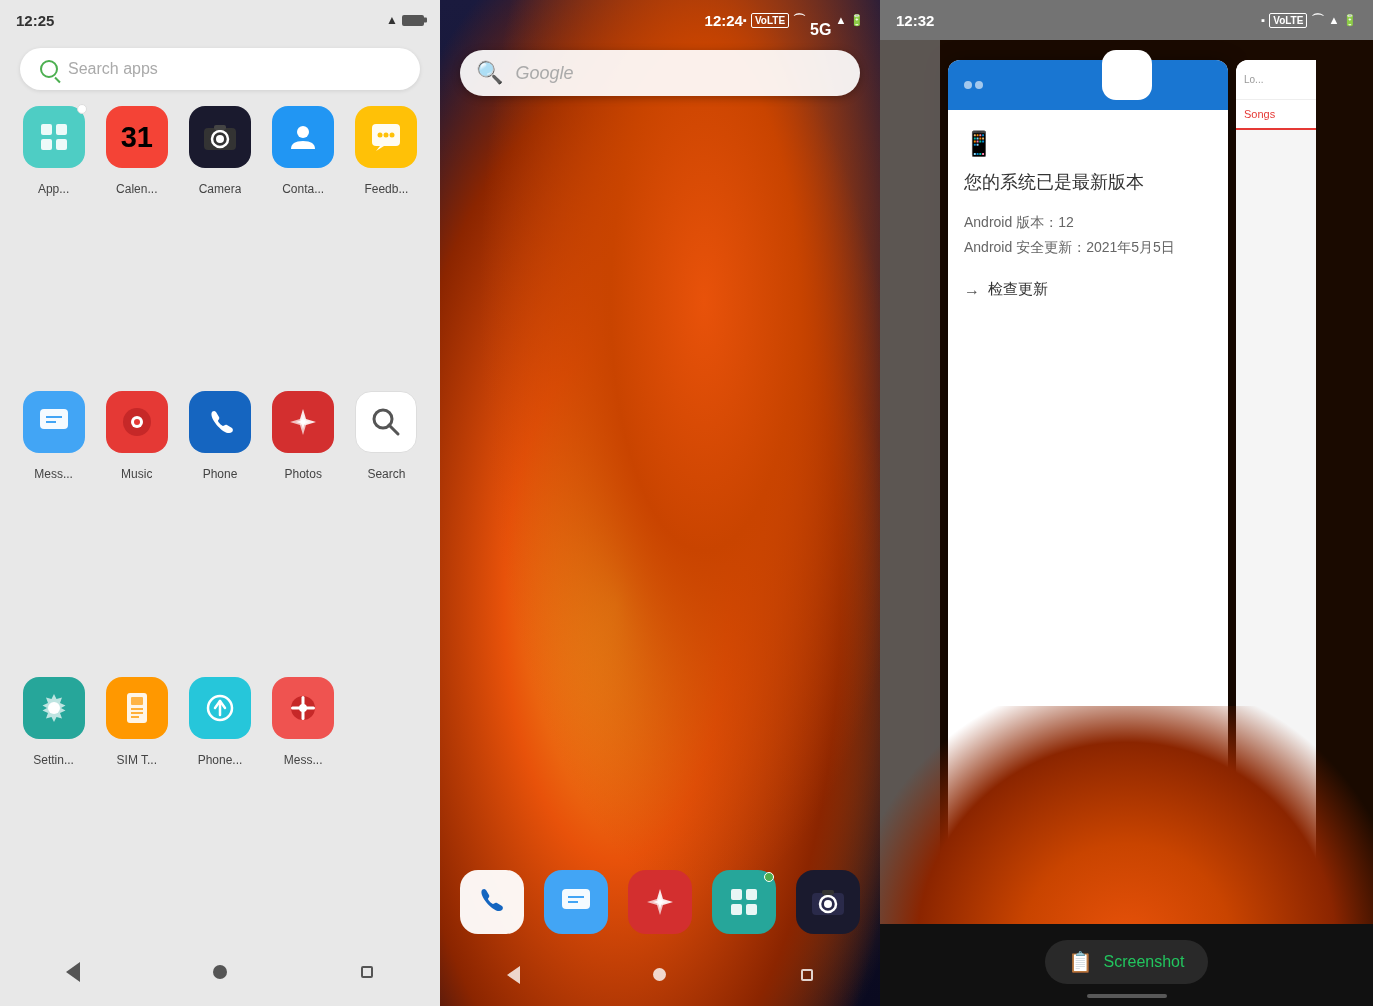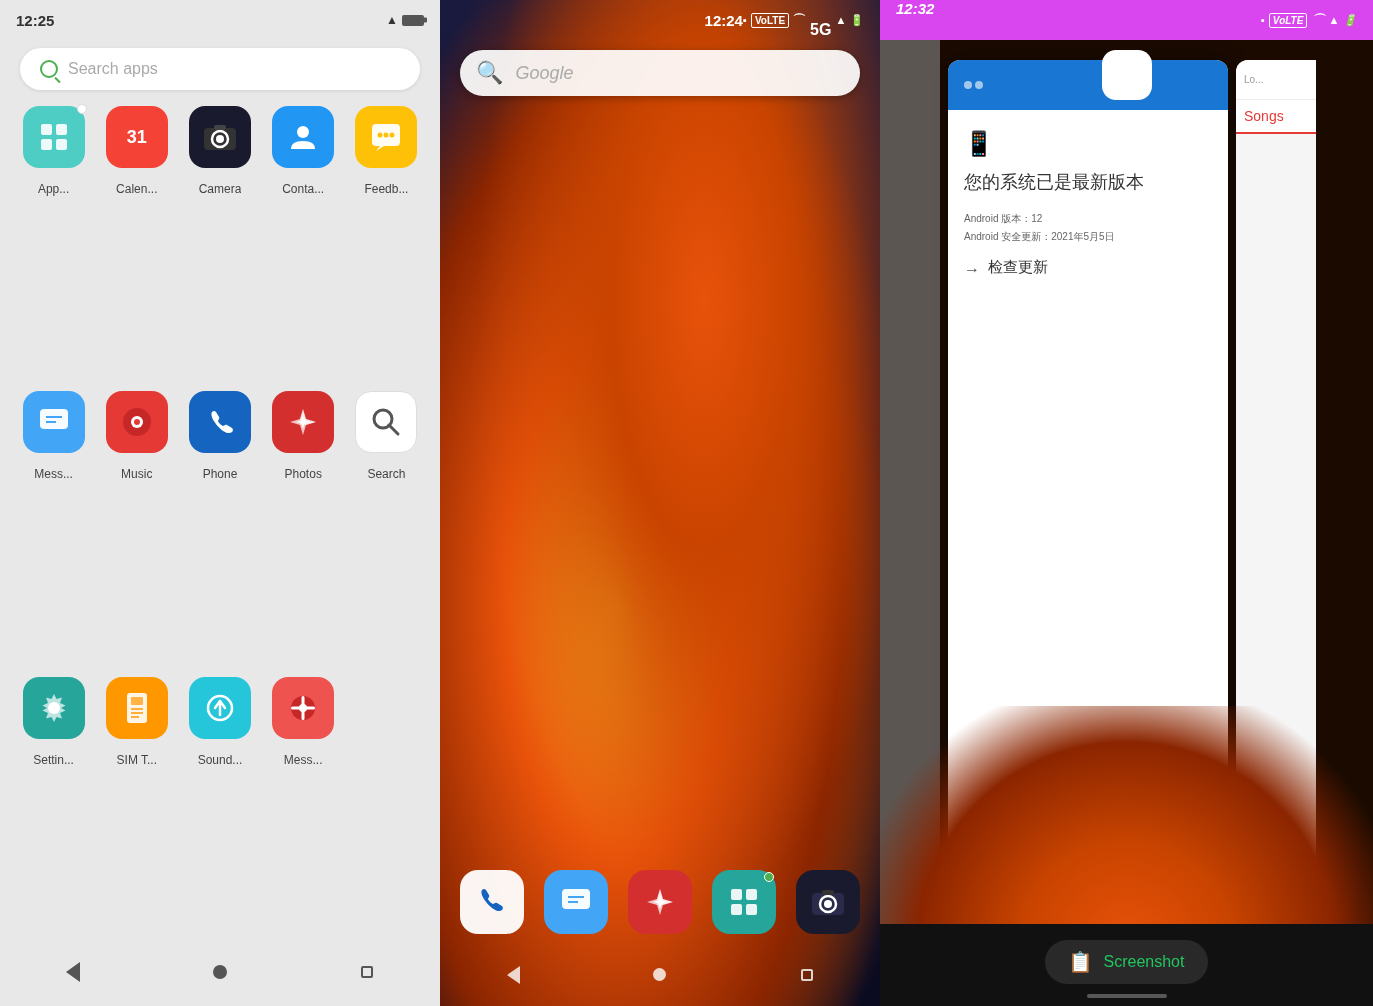--- a/index.html
+++ b/index.html
@@ -246,30 +246,30 @@
       height: 1006px;
       display: flex;
       flex-direction: column;
       position: relative;
       flex-shrink: 0;
       overflow: hidden;
       background: #1a0a00;
     }
     .phone3-status {
       height: 40px;
-      background: #d946ef;
-      display: flex;
+      background: #737373;
+      display: flex;
+      align-items: center;
       justify-content: space-between;
       padding: 0 16px;
       color: white;
       font-size: 14px;
       font-weight: 600;
       z-index: 20;
       position: relative;
-      font-style: italic;
     }
 
     
     .recents-area {
       flex: 1;
       display: flex;
       flex-direction: row;
       position: relative;
       overflow: hidden;
     }
@@ -300,21 +300,21 @@
       display: flex;
       align-items: center;
       justify-content: space-between;
       padding: 0 16px;
     }
     .card-header-dots { display: flex; gap: 3px; }
     .header-dot { width: 8px; height: 8px; border-radius: 50%; background: rgba(255,255,255,0.6); }
     .card-body { padding: 20px 16px; flex: 1; }
     .card-icon { font-size: 24px; color: #1976D2; margin-bottom: 12px; }
     .card-title { font-size: 18px; color: #333; font-weight: 500; margin-bottom: 16px; }
-    .card-info { font-size: 10px; color: #666; line-height: 1.8; margin-bottom: 8px; }
+    .card-info { font-size: 14px; color: #666; line-height: 1.8; margin-bottom: 16px; }
     .card-update-btn {
       display: flex;
       align-items: center;
       gap: 8px;
       font-size: 15px;
       color: #333;
       cursor: pointer;
       padding: 4px 0;
     }
     .arrow-right { color: #555; font-size: 16px; }
@@ -338,21 +338,21 @@
       background: white;
       border-bottom: 1px solid #eee;
       display: flex;
       align-items: center;
       padding: 0 8px;
       font-size: 10px;
       color: #999;
     }
     .right-card-tab {
       padding: 8px;
-      font-size: 14px;
+      font-size: 11px;
       color: #E53935;
       border-bottom: 2px solid #E53935;
     }
     .right-card-bottom {
       flex: 1;
       background: #f5f5f5;
       display: flex;
       flex-direction: column;
       align-items: center;
       justify-content: flex-end;
@@ -442,21 +442,21 @@
             <rect x="2" y="2" width="11" height="11" rx="2" fill="white" opacity="0.9"></rect>
             <rect x="17" y="2" width="11" height="11" rx="2" fill="white" opacity="0.9"></rect>
             <rect x="2" y="17" width="11" height="11" rx="2" fill="white" opacity="0.9"></rect>
             <rect x="17" y="17" width="11" height="11" rx="2" fill="white" opacity="0.9"></rect>
           </svg>
       </div>
       <span class="app-label">App...</span>
     </div>
     <div class="app-item">
       <div class="app-icon red">
-        <span style="color:#ffffff;font-size:18px;font-weight:700;">31</span>
+        <span style="color:#000000;font-size:29px;font-weight:700;">31</span>
       </div>
       <span class="app-label">Calen...</span>
     </div>
     <div class="app-item">
       <div class="app-icon dark">
         <svg width="32" height="28" viewBox="0 0 32 28">
             <rect x="0" y="5" width="32" height="22" rx="4" fill="#333"></rect>
             <circle cx="16" cy="16" r="8" fill="none" stroke="white" stroke-width="2.5"></circle>
             <circle cx="16" cy="16" r="4" fill="white"></circle>
             <rect x="10" y="2" width="12" height="5" rx="2" fill="#444"></rect>
@@ -557,21 +557,21 @@
       <span class="app-label">SIM T...</span>
     </div>
     <div class="app-item">
       <div class="app-icon teal-sw">
         <svg width="34" height="34" viewBox="0 0 34 34">
             <circle cx="17" cy="17" r="12" fill="none" stroke="white" stroke-width="2.5"></circle>
             <path d="M12 17 L17 10 L22 17" fill="none" stroke="white" stroke-width="2.5" stroke-linecap="round" stroke-linejoin="round"></path>
             <line x1="17" y1="10" x2="17" y2="24" stroke="white" stroke-width="2.5" stroke-linecap="round"></line>
           </svg>
       </div>
-      <span class="app-label">Sound...</span>
+      <span class="app-label">Phone...</span>
     </div>
     <div class="app-item">
       <div class="app-icon red-sound">
         <svg width="34" height="34" viewBox="0 0 34 34">
             <circle cx="17" cy="17" r="12" fill="#C62828"></circle>
             <circle cx="17" cy="17" r="4" fill="white"></circle>
             <rect x="15.5" y="5" width="3" height="10" rx="1.5" fill="white"></rect>
             <rect x="15.5" y="19" width="3" height="10" rx="1.5" fill="white"></rect>
             <rect x="5" y="15.5" width="10" height="3" rx="1.5" fill="white"></rect>
             <rect x="19" y="15.5" width="10" height="3" rx="1.5" fill="white"></rect>

